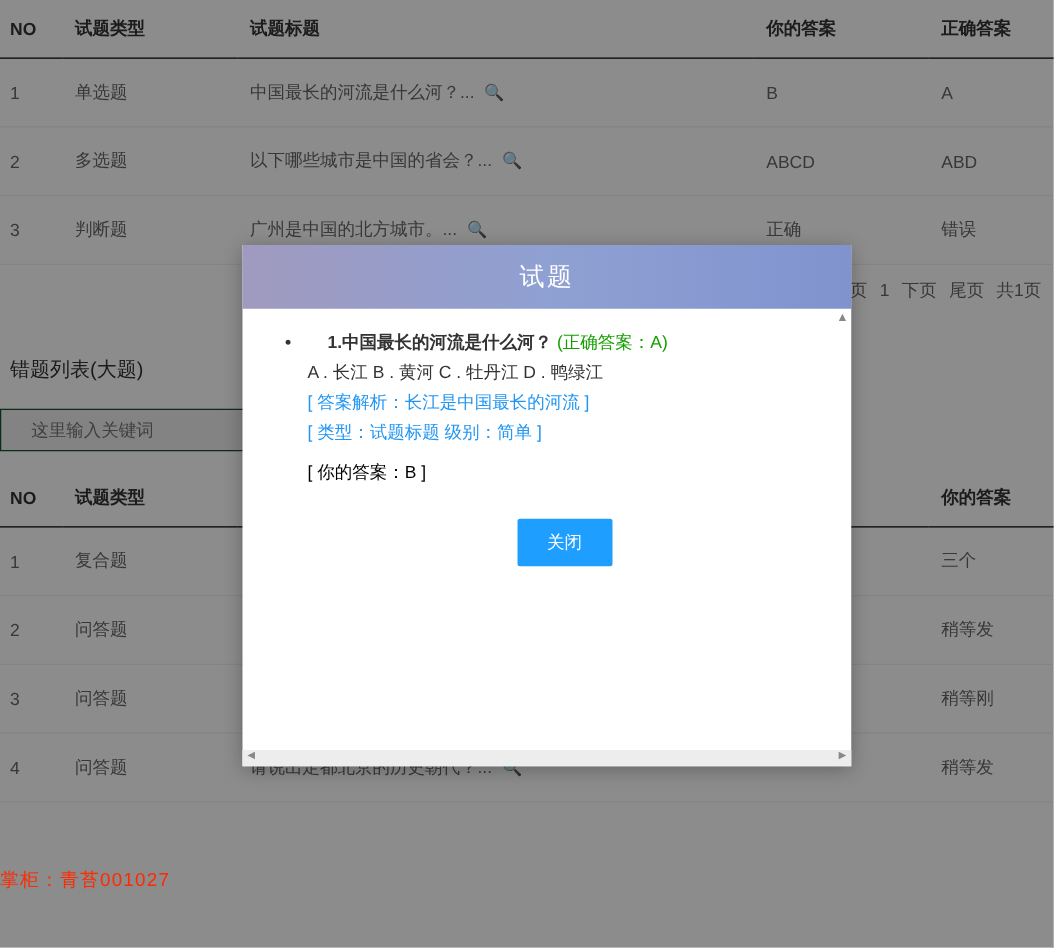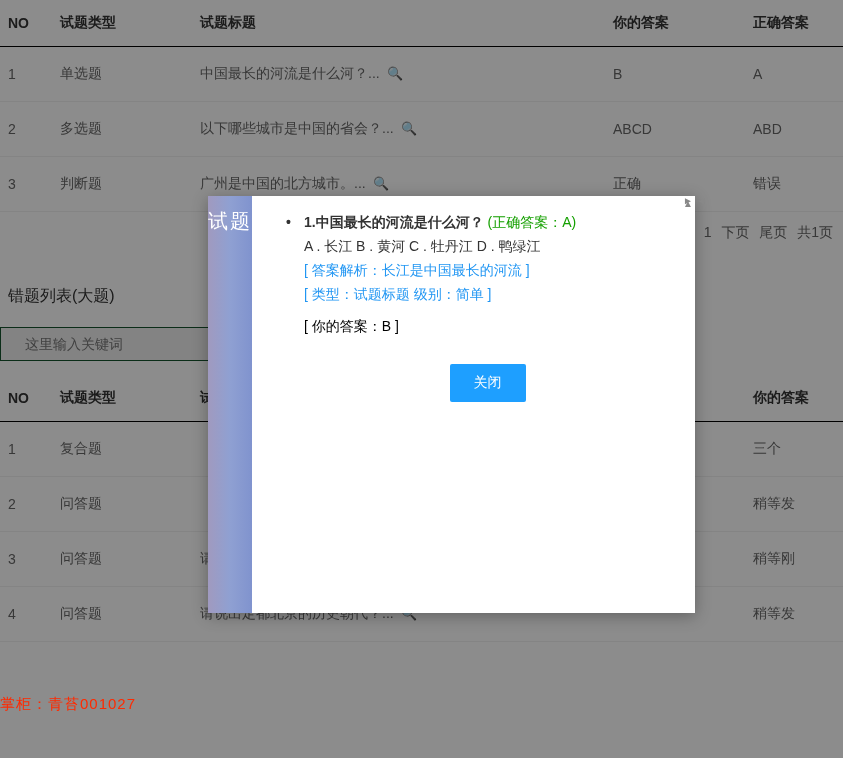--- a/index.html
+++ b/index.html
@@ -72,29 +72,29 @@
       color: #555;
     }
     .overlay {
       position: absolute;
       inset: 0;
       background: rgba(0,0,0,0.45);
       z-index: 10;
     }
     .modal {
       position: absolute;
-      left: 208px;
+      left: 194px;
       top: 196px;
       width: 487px;
       height: 417px;
       background: #fff;
       z-index: 11;
       box-shadow: 0 3px 15px rgba(0,0,0,0.3);
       display: flex;
-      flex-direction: row;
+      flex-direction: column;
     }
     .modal-header {
       background: linear-gradient(90deg, #a09abf 0%, #8fa0d2 50%, #8093ce 100%);
       color: #fff;
       text-align: center;
       padding: 12px 0;
       font-size: 20px;
       letter-spacing: 2px;
     }
     .modal-body {
@@ -103,21 +103,21 @@
       overflow-y: auto;
       position: relative;
     }
     .modal-body ul { list-style: none; }
     .modal-body li::before {
       content: "•";
       position: absolute;
       left: 34px;
       font-weight: bold;
     }
-    .q-title { font-weight: bold; display: inline; }
+    .q-title { font-weight: bold; display: inline; margin-left: 16px; }
     .ans-correct { color: #15a000; }
     .modal-line { margin-top: 6px; font-size: 14px; }
     .info-blue { color: #2196f3; }
     .your-ans { color: #000000; }
     .modal-actions {
       text-align: center;
       margin-top: 28px;
     }
     .btn-close {
       background: #1e9fff;

